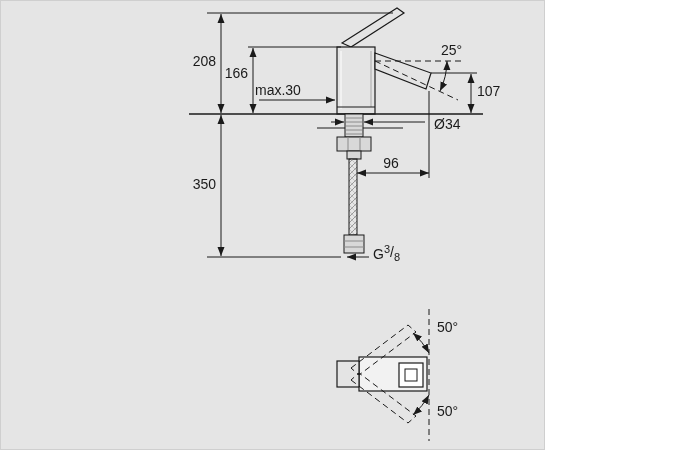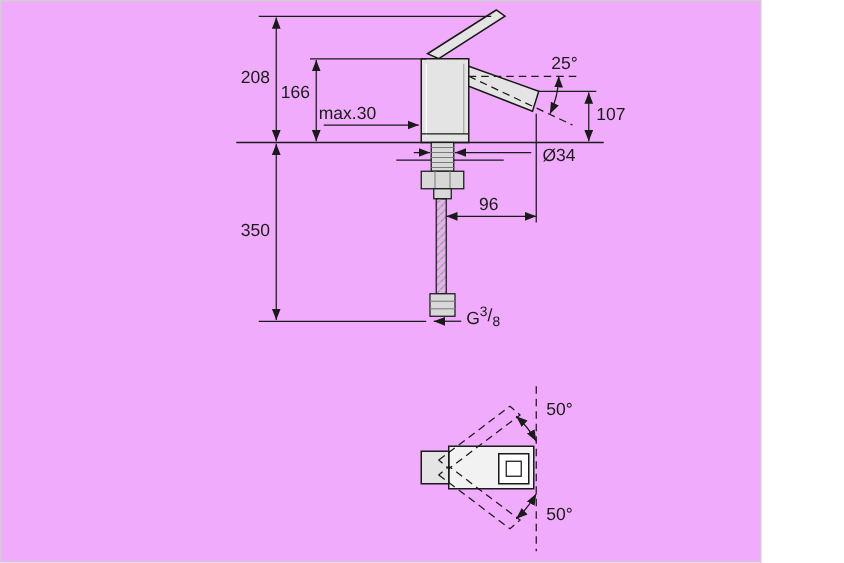--- a/index.html
+++ b/index.html
@@ -1,19 +1,19 @@
 <!DOCTYPE html>
 <html><head>
 <meta charset="utf-8">
 <style>
   html,body { margin:0; padding:0; background:#ffffff; }
   .page {
     position:relative;
-    width:609px; height:450px;
-    background:#f0abfc;
+    width:545px; height:450px;
+    background:#e5e5e5;
     border:1px solid #cfcfcf;
     box-sizing:border-box;
     overflow:hidden;
     font-family:"Liberation Sans", sans-serif;
   }
   svg { display:block; }
   .lw   { stroke:#1a1a1a; stroke-width:1; fill:none; }
   .lw2  { stroke:#1a1a1a; stroke-width:1.3; fill:none; }
   .dash { stroke:#1a1a1a; stroke-width:1; fill:none; stroke-dasharray:6 4; }
   .thread { stroke:#7a7a7a; stroke-width:0.8; }

